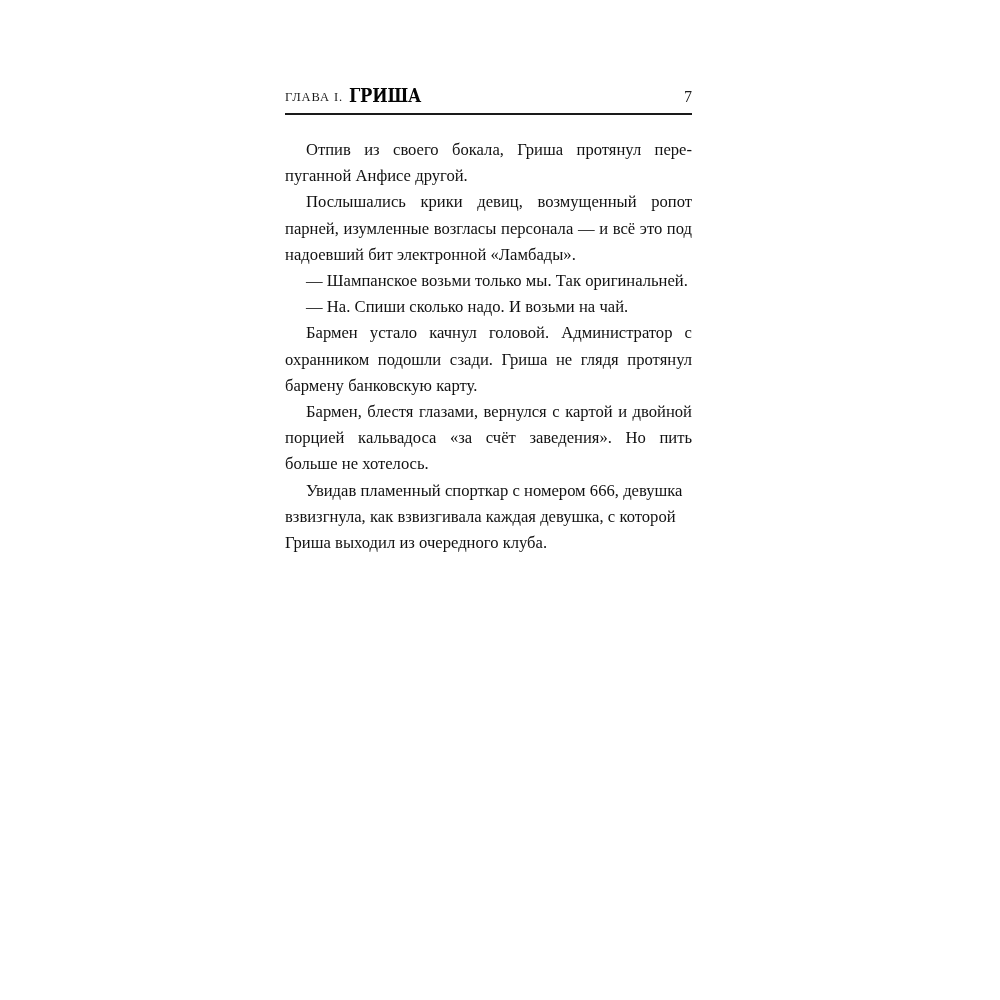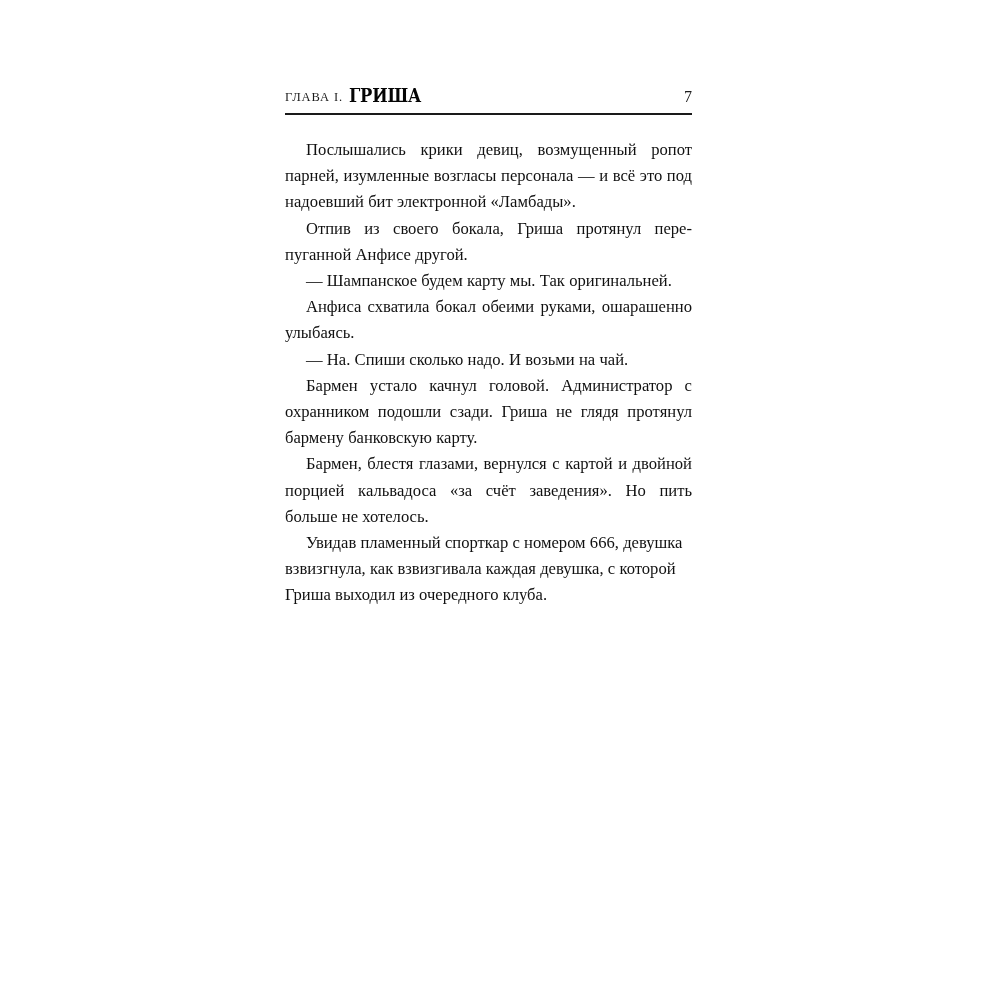--- a/index.html
+++ b/index.html
@@ -113,24 +113,23 @@
       <div class="running-head-left">
         <span class="chapter-label">ГЛАВА I.</span>
         <span class="chapter-title">ГРИША</span>
       </div>
       <span class="folio">7</span>
     </div>
 
     <div class="head-rule"></div>
 
     <div class="body-copy">
+      <p>Отпив из своего бокала, Гриша протянул пере­пуганной Анфисе другой.</p>
       <p>Послышались крики девиц, возмущенный ропот парней, изумленные возгласы персонала — и всё это под надоевший бит электронной «Лам­бады».</p>
-      <p>Отпив из своего бокала, Гриша протянул пере­пуганной Анфисе другой.</p>
-      <p>— Шампанское будем карту мы. Так ориги­нальней.</p>
-      <p>Анфиса схватила бокал обеими руками, ошара­шенно улыбаясь.</p>
+      <p>— Шампанское возьми только мы. Так ориги­нальней.</p>
       <p>— На. Спиши сколько надо. И возьми на чай.</p>
       <p>Бармен устало качнул головой. Администратор с охранником подошли сзади. Гриша не глядя про­тянул бармену банковскую карту.</p>
       <p>Бармен, блестя глазами, вернулся с картой и двойной порцией кальвадоса «за счёт заведения». Но пить больше не хотелось.</p>
       <p>Увидав пламенный спорткар с номером 666, де­вушка взвизгнула, как взвизгивала каждая де­вушка, с которой Гриша выходил из очередного клуба.</p>
     </div>
 
   </div>
 </div>
 
 </body></html>

